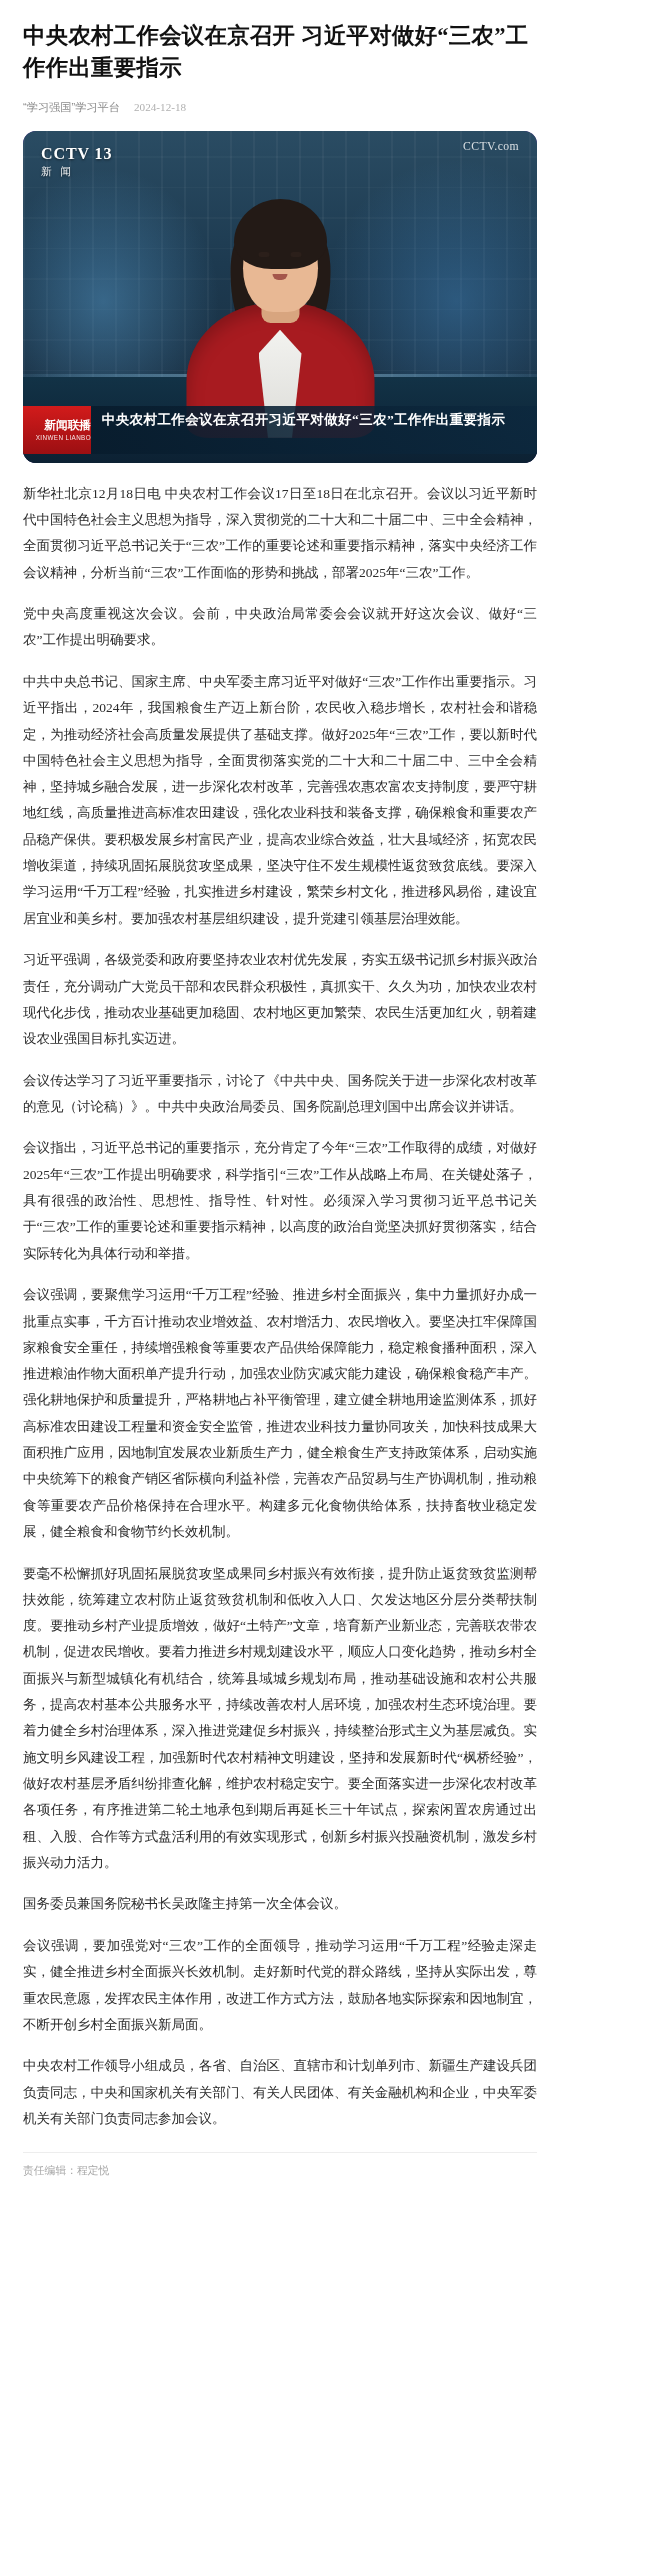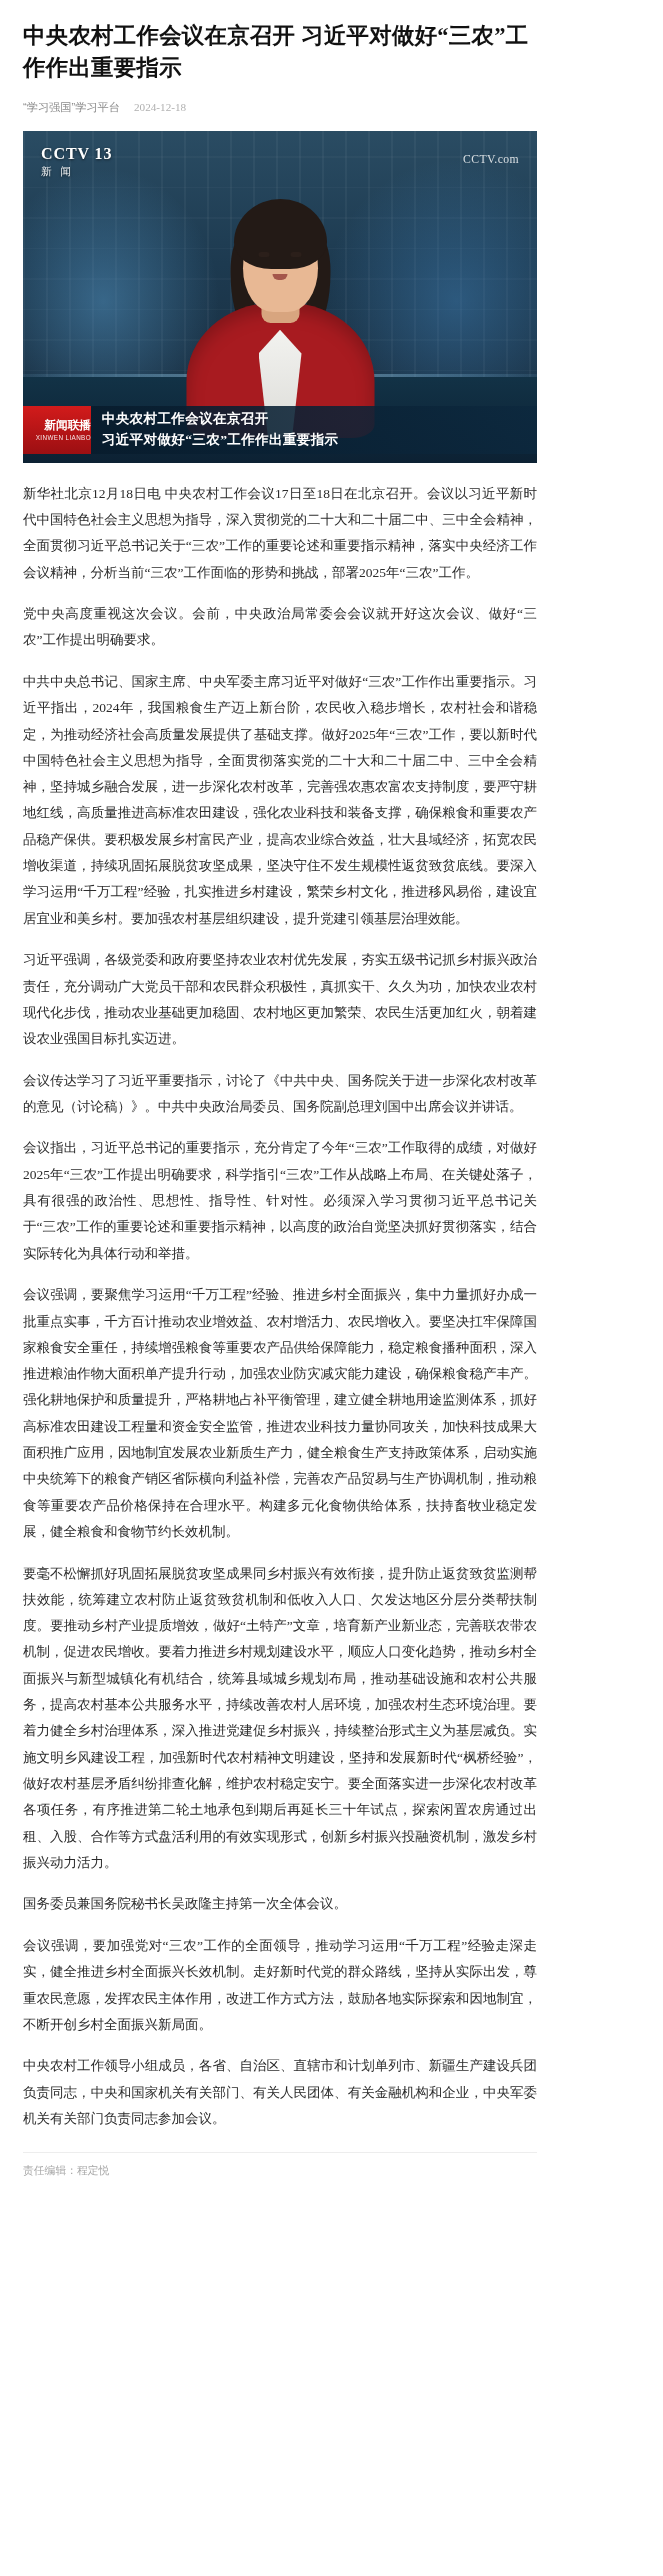--- a/index.html
+++ b/index.html
@@ -41,20 +41,21 @@
     color: #b0b0b0;
     font-family: Liberation Serif, serif;
   }
   .figure {
     width: 100%;
     position: relative;
     margin: 0 0 18px 0;
     background: #4c1d95;
     overflow: hidden;
     height: 332px;
+    border-radius: 13px;
   }
   
   .studio {
     position: absolute;
     inset: 0;
     background:
       linear-gradient(180deg, #2a4c63 0%, #1d3a50 40%, #16293a 100%);
   }
   .studio .wallpanels {
     position: absolute;
@@ -181,21 +182,21 @@
     font-family: "Liberation Serif", serif;
   }
   .cctv-logo .sub {
     font-size: 10.8px;
     letter-spacing: 2.7px;
     margin-top: 1.8px;
     opacity: 0.92;
   }
   .cctv-watermark {
     position: absolute;
-    top: 22px; right: 18px;
+    top: 9px; right: 18px;
     color: rgba(255,255,255,0.82);
     font-size: 11.7px;
     letter-spacing: 0.4px;
     font-family: "Liberation Serif", serif;
   }
   
   .lower-third {
     position: absolute;
     left: 0; right: 0; bottom: 9px;
     display: flex;
@@ -214,22 +215,22 @@
     flex: 0 0 auto;
   }
   .lt-badge .b1 { font-size: 11.7px; font-weight: bold; }
   .lt-badge .b2 { font-size: 6.3px; letter-spacing: 0.4px; opacity: 0.9; margin-top: 1.8px;}
   .lt-text {
     flex: 1 1 auto;
     background: linear-gradient(90deg, rgba(8,28,45,0.92), rgba(12,40,62,0.82));
     color: #ffffff;
     padding: 4.5px 10.8px;
     display: flex;
-    flex-direction: column;
-    justify-content: center;
+    flex-direction: row;
+    justify-content: flex-start;
   }
   .lt-text .l1, .lt-text .l2 {
     font-size: 13.5px;
     font-weight: bold;
     line-height: 1.5;
     letter-spacing: 0.4px;
     font-family: "Liberation Serif", serif;
   }
   
   .body p {

